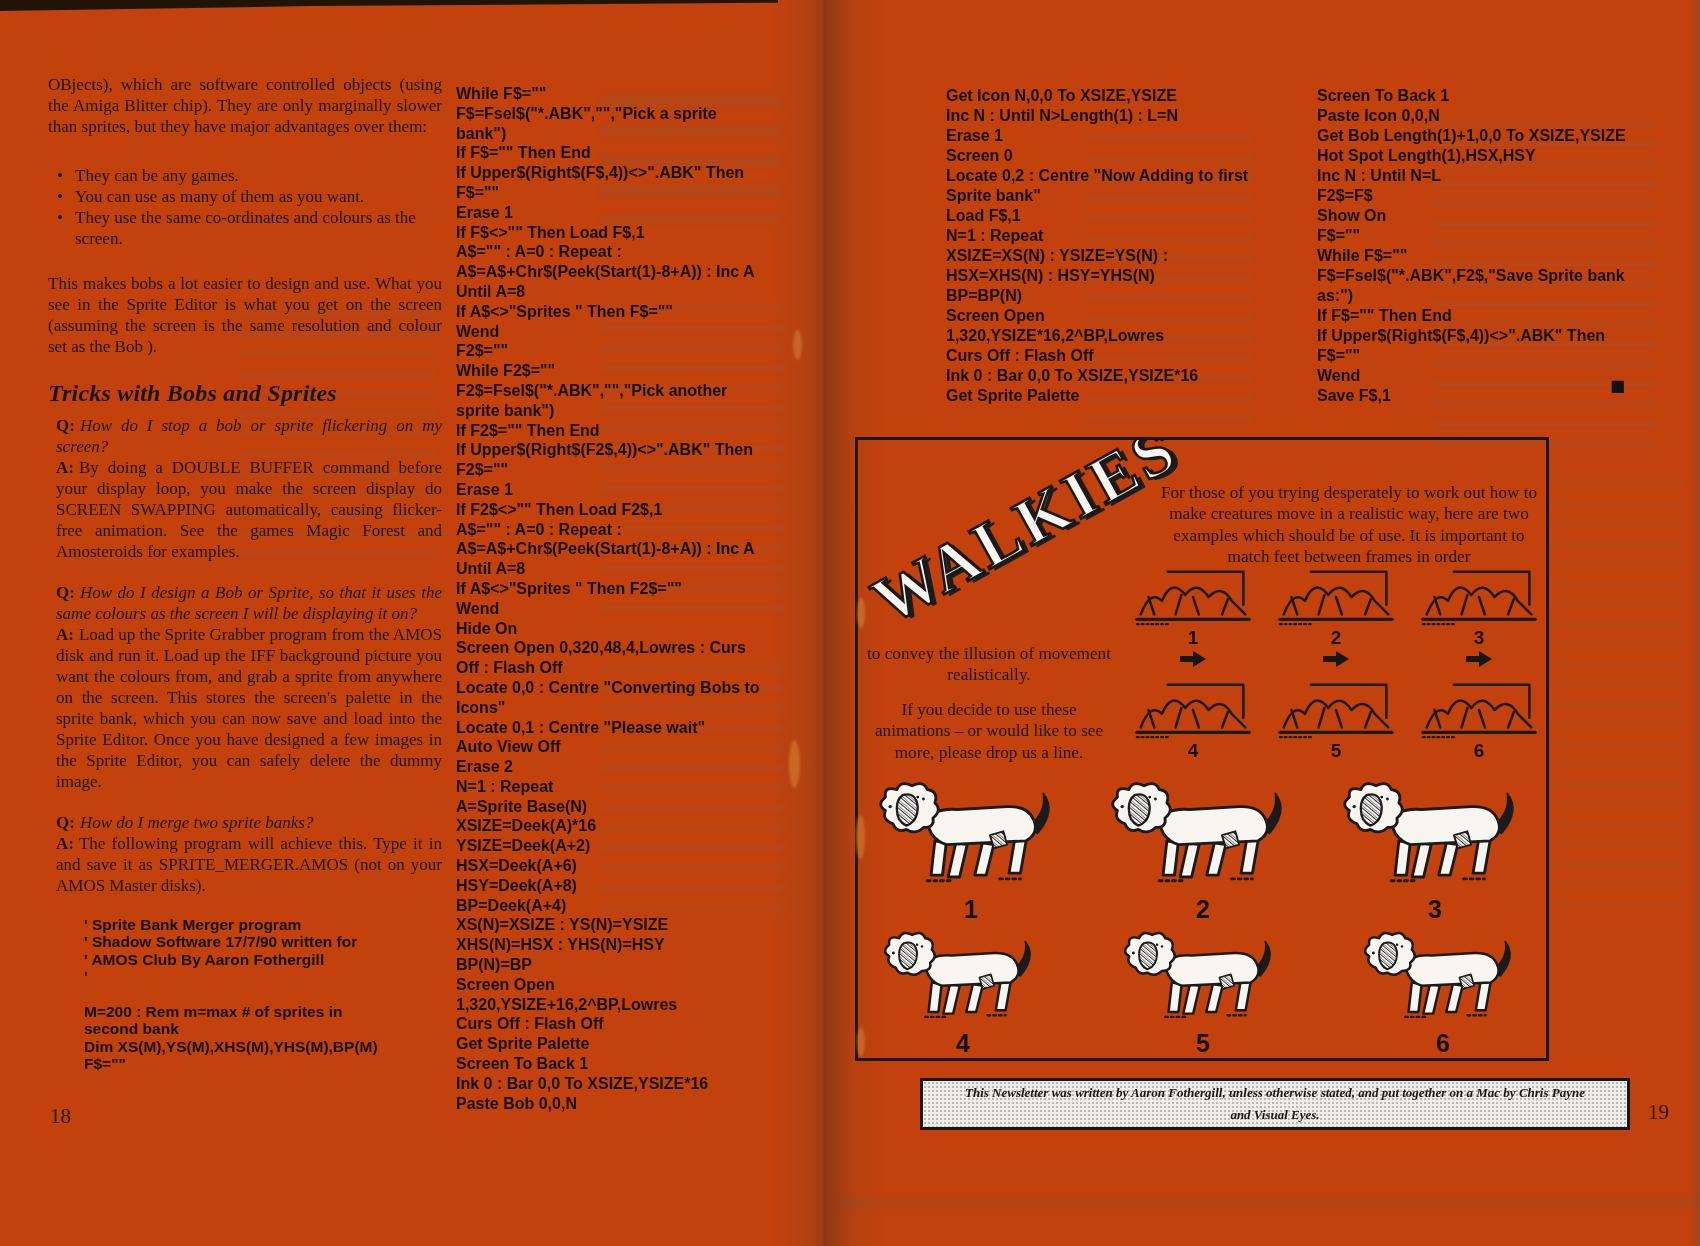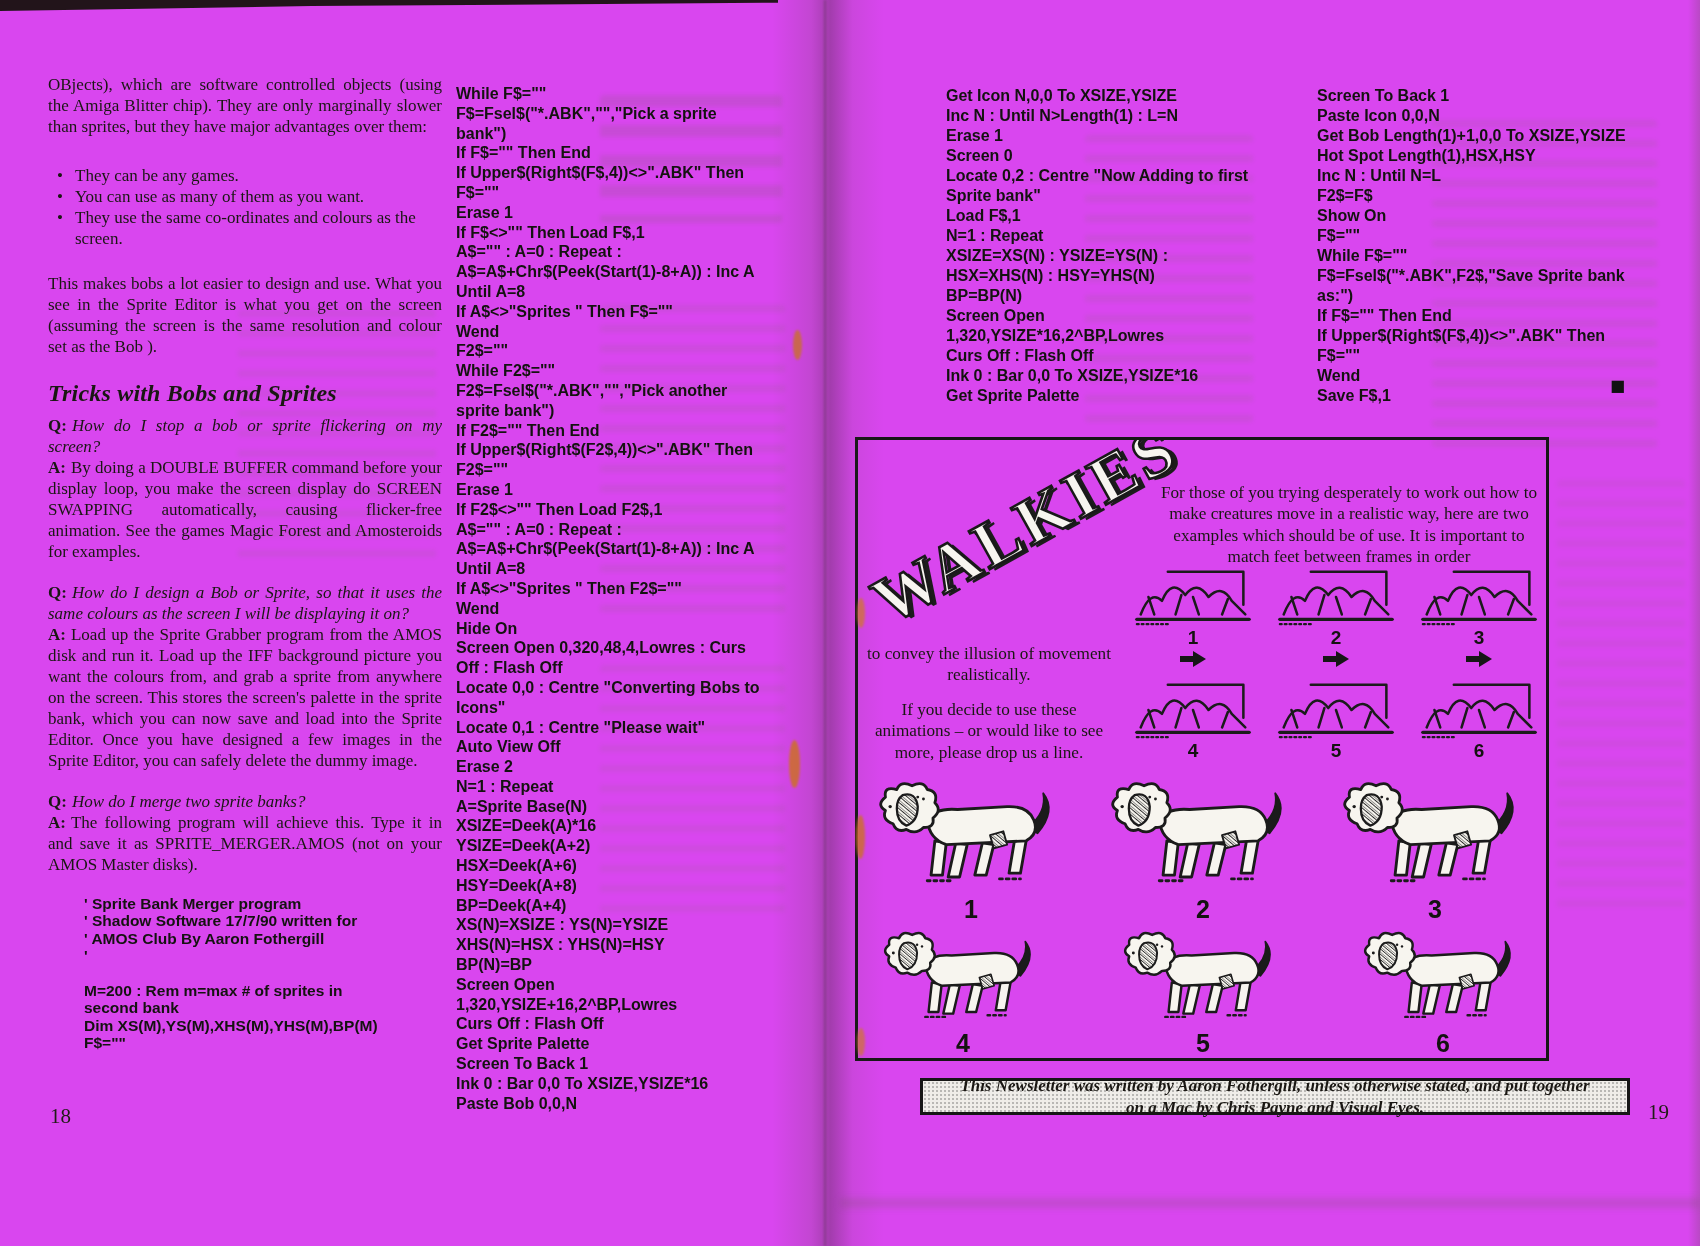--- a/index.html
+++ b/index.html
@@ -2,21 +2,21 @@
 <html><head>
 <meta charset="utf-8">
 <style>
   html,body{margin:0;padding:0;}
   body{
     width:1700px;height:1246px;position:relative;overflow:hidden;
     background:#e9e6df;
     font-family:"Liberation Serif", serif;
     color:#1a1713;
   }
-  .scan{position:absolute;inset:0;background:#d946ef;overflow:hidden;}
+  .scan{position:absolute;inset:0;background:#c2410c;overflow:hidden;}
 
   
   .top-edge{position:absolute;left:0;top:0;width:778px;height:11px;background:#121008;
     clip-path:polygon(0 0,100% 0,100% 25%,40% 55%,0 100%);opacity:.92;}
   .gutter{position:absolute;left:772px;top:0;width:112px;height:100%;
     background:linear-gradient(to right,rgba(80,70,60,0) 0%,rgba(80,70,60,.16) 35%,rgba(48,40,34,.32) 52%,rgba(80,70,60,.10) 72%,rgba(80,70,60,0) 100%);}
   .crease{position:absolute;left:824px;top:0;width:2px;height:100%;background:rgba(60,50,42,.30);filter:blur(1px);}
   .right-edge{position:absolute;right:0;top:0;width:12px;height:100%;
     background:linear-gradient(to left,rgba(90,80,70,.25),rgba(90,80,70,0));}
   .bottom-shadow{position:absolute;left:840px;top:1198px;width:860px;height:10px;
@@ -41,21 +41,21 @@
   
   .col1{position:absolute;left:48px;top:74px;width:394px;font-size:17px;line-height:21px;}
   .col1 p{margin:0;text-align:justify;}
   .col1 .p1{margin-bottom:28px;}
   .col1 .p2{margin-bottom:21px;}
   .bullets{margin:0 0 24px;}
   .bullet{display:flex;}
   .bullet .dot{width:27px;padding-left:9px;box-sizing:border-box;}
   .bullet .btxt{flex:1;}
   h2.tricks{margin:0 0 7px;font-size:24px;line-height:30px;font-style:italic;font-weight:bold;letter-spacing:.2px;}
-  .qa-block{margin-bottom:20px;}
+  .qa-block{margin-bottom:20px;margin-left:8px;}
   .qa-block p{margin:0;}
   .qa-block .q b{font-weight:bold;font-style:normal;margin-right:5px;}
   .qa-block .q i{font-style:italic;}
   .qa-block .a b{font-weight:bold;margin-right:5px;}
   .code{font-family:"Liberation Sans", sans-serif;font-weight:bold;white-space:pre-wrap;color:#141210;}
   .code-intro{margin:10px 0 0 36px;font-size:15.5px;line-height:17.4px;text-align:left;}
   .pagenum{position:absolute;font-size:21px;color:#201c16;}
   .pagenum.pn-left{left:50px;top:1104px;}
   .pagenum.pn-right{left:1648px;top:1100px;}
 
@@ -85,25 +85,25 @@
   .ccell svg.arrow{width:26px;height:16px;margin-top:3px;}
   .dog-row{position:absolute;left:14px;width:662px;display:flex;justify-content:space-between;}
   .dog-row1{top:340px;}
   .dog-row2{top:490px;}
   .dcell{display:flex;flex-direction:column;align-items:center;}
   .dog-row1 svg.dog{width:198px;height:116px;}
   .dog-row2 svg.dog{width:182px;height:100px;}
   .dnum{font-family:"Liberation Sans", sans-serif;font-weight:bold;font-size:25px;line-height:26px;color:#141210;}
 
   
-  .credit-box{position:absolute;left:920px;top:1078px;width:710px;height:37px;border:3px solid #161616;
+  .credit-box{position:absolute;left:920px;top:1078px;width:710px;height:52px;border:3px solid #161616;
     background-color:#efede9;
     background-image:radial-gradient(rgba(70,70,70,.32) 1px,transparent 1.2px);background-size:4px 4px;
     display:flex;align-items:center;text-align:center;
-    font-style:italic;font-weight:bold;font-size:17px;line-height:22px;padding:0 34px;box-sizing:border-box;}
+    font-style:italic;font-weight:bold;font-size:13px;line-height:22px;padding:0 34px;box-sizing:border-box;}
 
   .defs-holder{position:absolute;width:0;height:0;overflow:hidden;}
 </style>
 </head>
 <body>
 
 <div class="scan">
 
   <svg class="defs-holder" aria-hidden="true">
     <defs>

